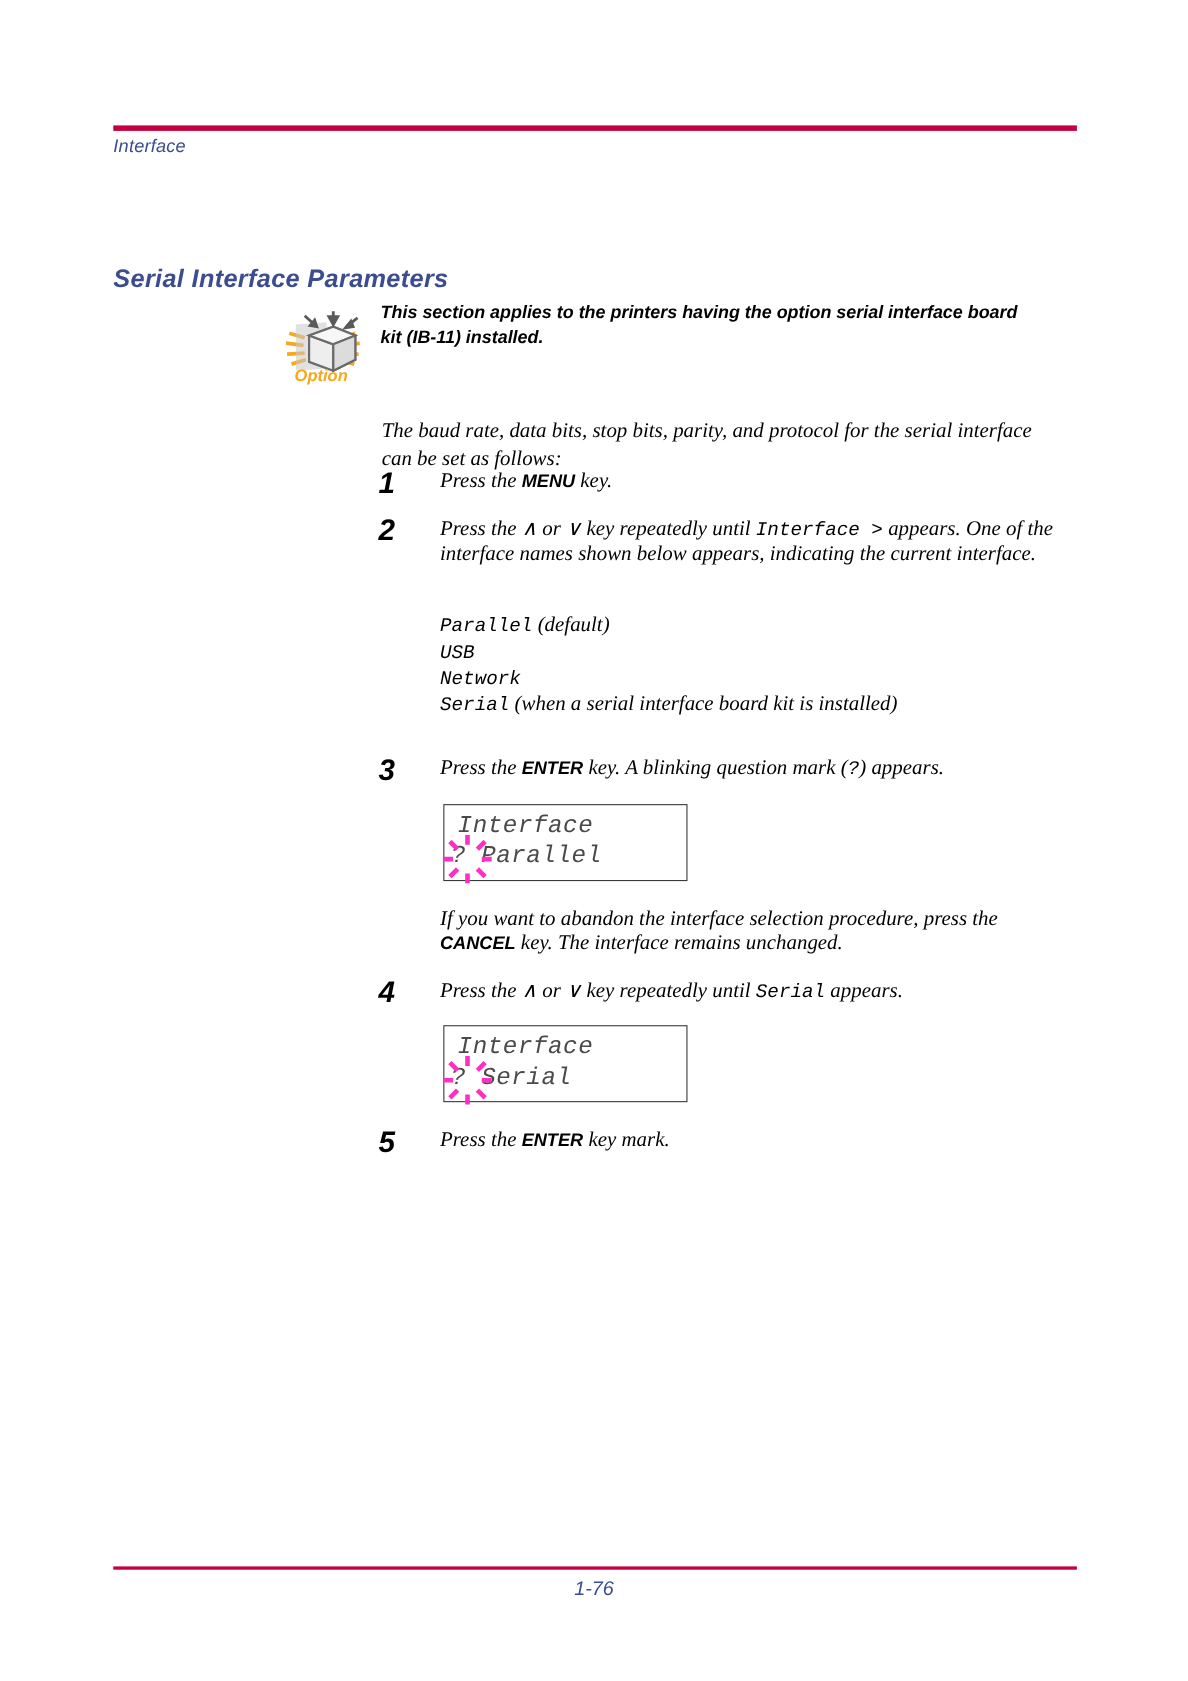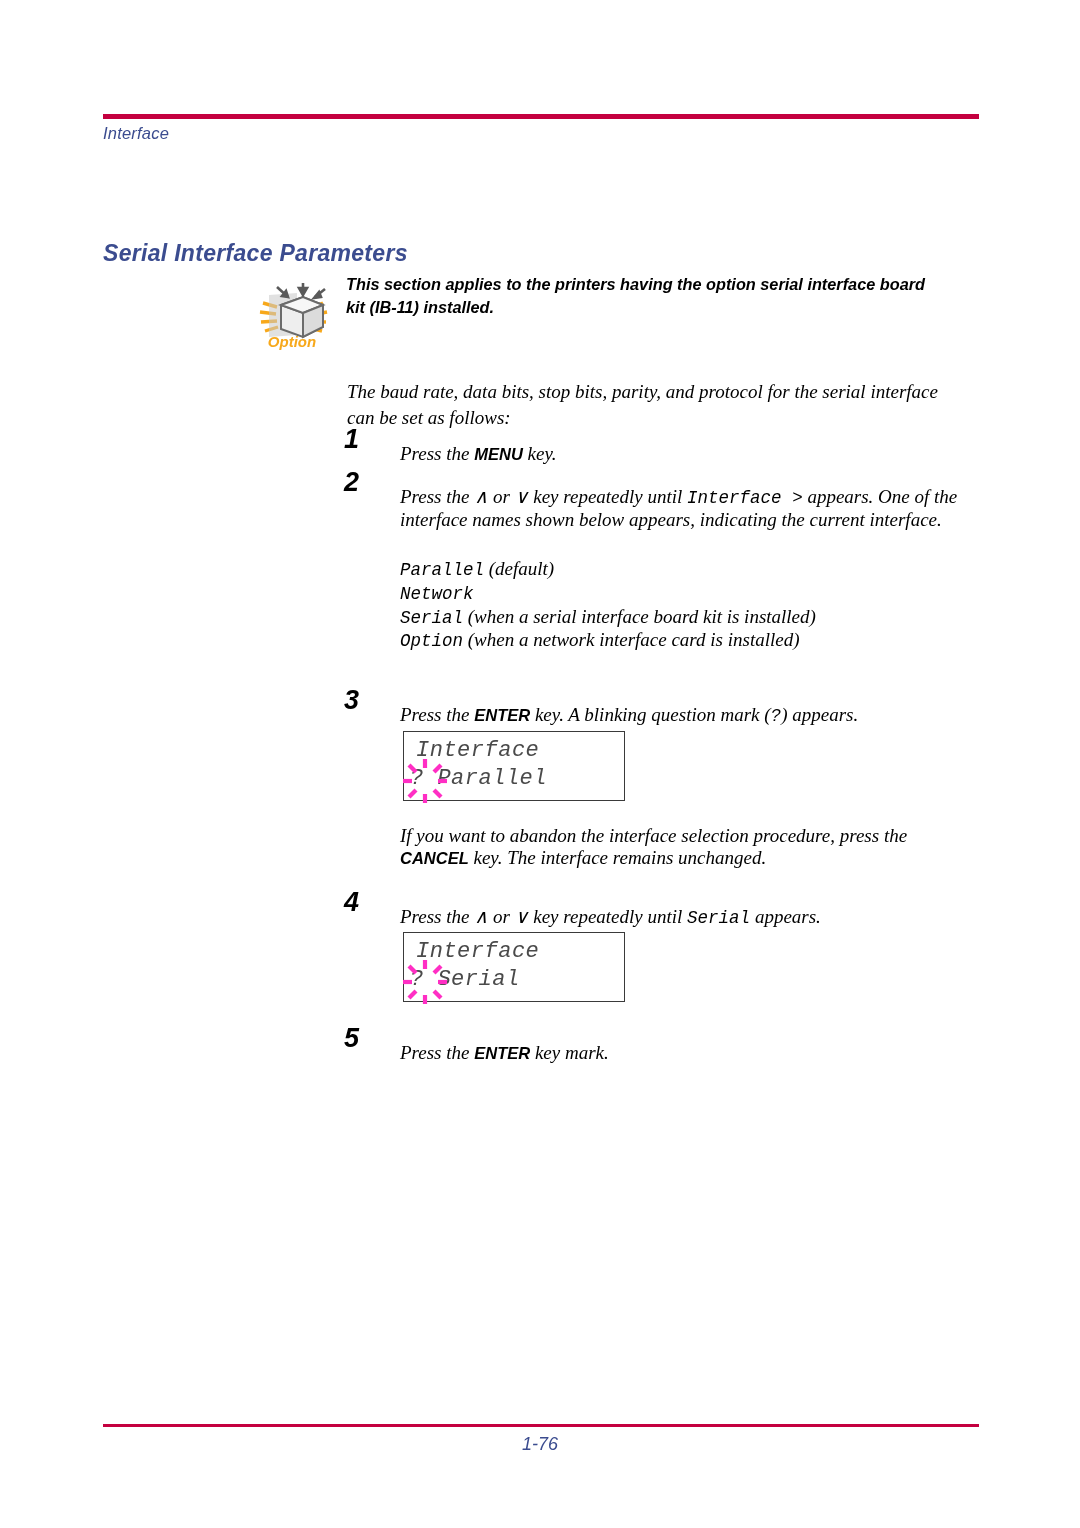--- a/index.html
+++ b/index.html
@@ -63,21 +63,21 @@
   .step { position:absolute; }
   .step-num {
     position:absolute;
     font-family:"Liberation Sans", sans-serif;
     font-weight:bold; font-size:27px; line-height:27px;
     color:#000;
     width:34px; text-align:left;
   }
   .step-body {
     position:absolute;
-    font-size:19px; line-height:22px;margin-top:16px;
+    font-size:19px; line-height:22px;
   }
   b.k {
     font-family:"Liberation Sans", sans-serif;
     font-weight:bold; font-size:16.5px;
   }
   .mono {
     font-family:"Liberation Mono", monospace;
     font-size:17.5px;
   }
 
@@ -199,23 +199,23 @@
     <div class="step-body"><span>Press the </span><b class="k">MENU</b><span> key.</span></div>
   </div>
 
   <div class="step" id="step2">
     <div class="step-num">2</div>
     <div class="step-body"><span>Press the </span><span>∧</span><span> or </span><span>∨</span><span> key repeatedly until </span><span class="mono">Interface &gt;</span><span> appears. One of the interface names shown below appears, indicating the current interface.</span></div>
   </div>
 
   <div class="iface-list">
       <div><span class="mono">Parallel</span><span> (default)</span></div>
+      <div><span class="mono">USB</span></div>
       <div><span class="mono">Network</span></div>
       <div><span class="mono">Serial</span><span> (when a serial interface board kit is installed)</span></div>
-      <div><span class="mono">Option</span><span> (when a network interface card is installed)</span></div>
     </div>
 
   <div class="step" id="step3">
     <div class="step-num">3</div>
     <div class="step-body"><span>Press the </span><b class="k">ENTER</b><span> key. A blinking question mark (</span><span class="mono">?</span><span>) appears.</span></div>
   </div>
 
   <div class="lcd" id="lcd1">
     <div class="lcd-line l1">Interface</div>
     <div class="lcd-line l2"><span>?</span><span> Parallel</span></div>

